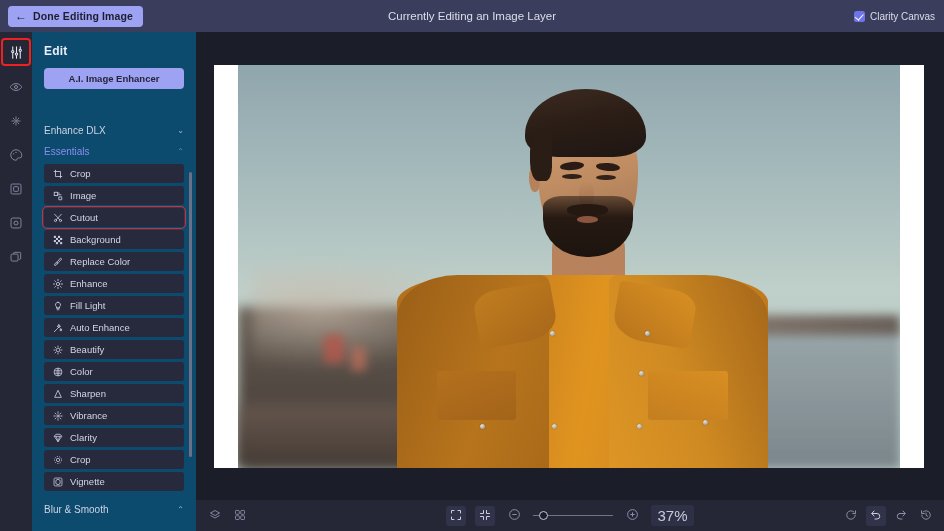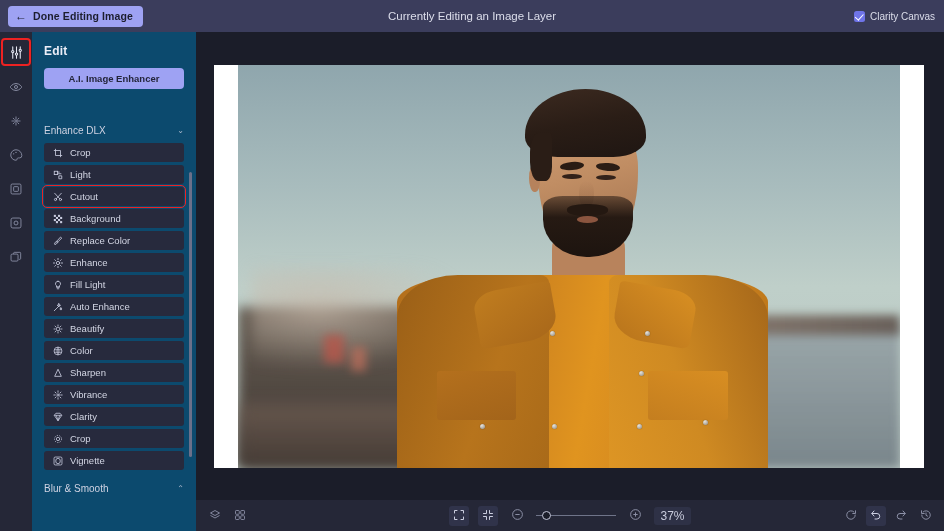--- a/index.html
+++ b/index.html
@@ -282,21 +282,21 @@
     pointer-events: none;
   }
   .bb-center > * { pointer-events: auto; }
   .slider { width: 80px; height: 12px; position: relative; display:flex; align-items:center;}
   .slider .track { position:absolute; left:0; right:0; height:1px; background:#6f7489; }
   .slider .knob {
     position: absolute; left: 0; width: 9px; height: 9px; border-radius: 50%;
     background: #1b1d29; border: 1.6px solid #c3c6d8; cursor: pointer;
   }
   .zoom-val {
-    background: #2e3146; color: #c8cbdc; font-size: 12px;
+    background: #2e3146; color: #c8cbdc; font-size: 15px;
     padding: 2px 6px; border-radius: 3px; min-width: 28px; text-align:center;
   }
   .bb-right {
     position: absolute; right: 8px; display: flex; gap: 5px; align-items: center;
   }
 </style>
 </head>
 <body>
 
 <div id="app">
@@ -381,38 +381,42 @@
       <span>A.I. Image Enhancer</span>
     </div>
 
     <div class="scrollarea">
 
       <div class="group-head plain">
         <span>Enhance DLX</span>
         <span class="chev">⌄</span>
       </div>
 
+      <div class="group-head acc">
+        <span>Essentials</span>
+        <span class="chev">⌃</span>
+      </div>
 
       <div class="rows">
         <div class="row">
           <span class="ic">
               <svg width="10" height="10" viewBox="0 0 24 24" fill="none" stroke="currentColor" stroke-width="2">
                 <path d="M6 2v16h16M2 6h16v16"></path>
               </svg>
             </span>
           <span>Crop</span>
         </div>
         <div class="row">
           <span class="ic">
               <svg width="10" height="10" viewBox="0 0 24 24" fill="none" stroke="currentColor" stroke-width="2">
                 <rect x="3" y="3" width="8" height="8"></rect>
                 <path d="M14 14h7v7h-7zM12 5h4M12 9h8"></path>
               </svg>
             </span>
-          <span>Light</span>
+          <span>Image</span>
         </div>
         <div class="row sel">
           <span class="ic">
               <svg width="10" height="10" viewBox="0 0 24 24" fill="none" stroke="currentColor" stroke-width="2" stroke-linecap="round">
                 <circle cx="6" cy="18" r="2.6"></circle>
                 <circle cx="18" cy="18" r="2.6"></circle>
                 <path d="M7.8 16.2L20 3M16.2 16.2L4 3"></path>
               </svg>
             </span>
           <span>Cutout</span>

